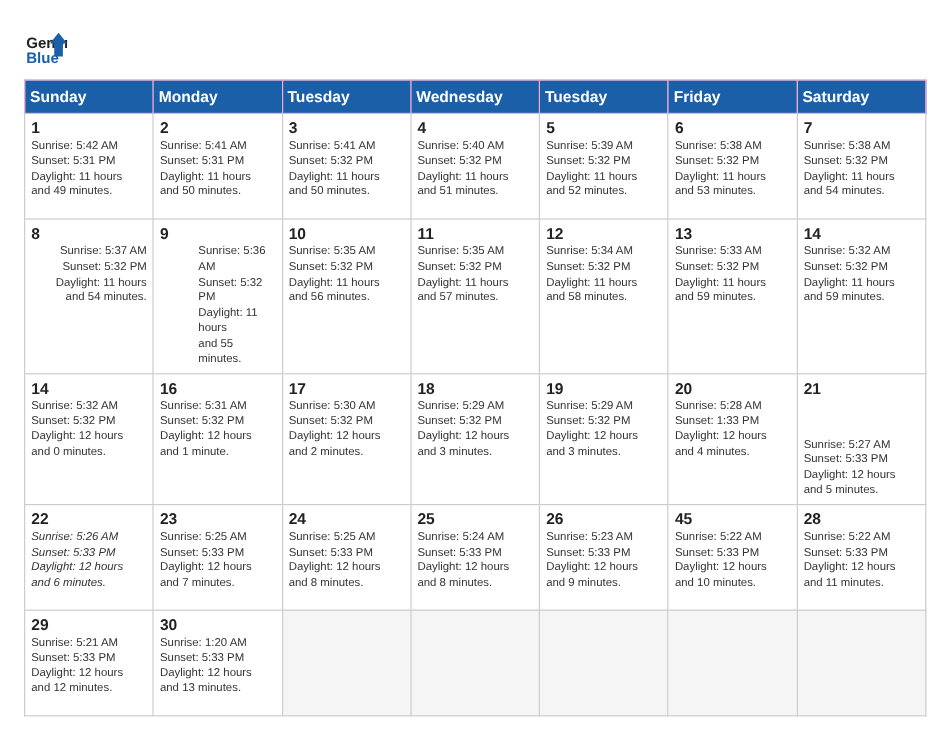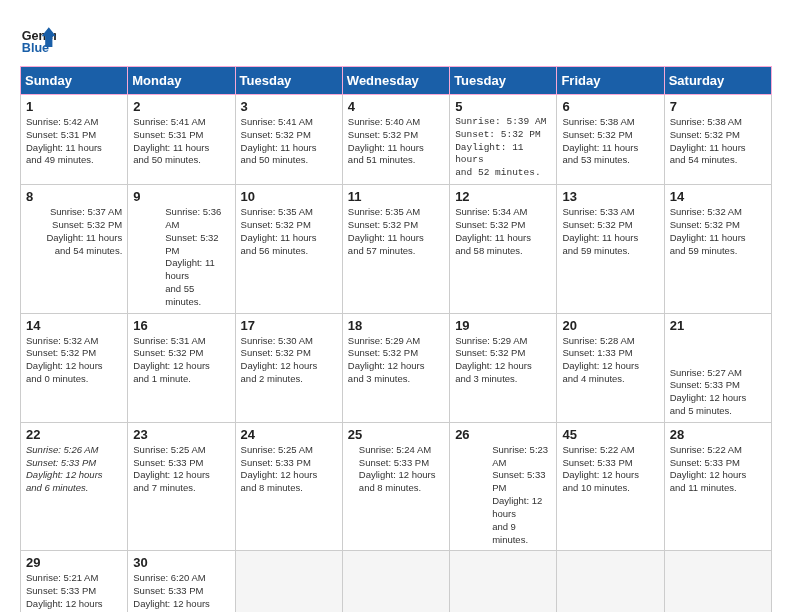--- a/index.html
+++ b/index.html
@@ -129,21 +129,21 @@
         </td>
         <td>
           <span class="day-num">4</span>
           <div class="day-info" style="white-space: pre-line;">Sunrise: 5:40 AM
 Sunset: 5:32 PM
 Daylight: 11 hours
 and 51 minutes.</div>
         </td>
         <td>
           <span class="day-num">5</span>
-          <div class="day-info" style="white-space: pre-line; font-family: Liberation Mono, monospace;">Sunrise: 5:39 AM
+          <div class="day-info" style="white-space: pre-line;">Sunrise: 5:39 AM
 Sunset: 5:32 PM
 Daylight: 11 hours
 and 52 minutes.</div>
         </td>
         <td>
           <span class="day-num">6</span>
           <div class="day-info" style="white-space: pre-line;">Sunrise: 5:38 AM
 Sunset: 5:32 PM
 Daylight: 11 hours
 and 53 minutes.</div>
@@ -275,28 +275,28 @@
         </td>
         <td>
           <span class="day-num">24</span>
           <div class="day-info" style="white-space: pre-line;">Sunrise: 5:25 AM
 Sunset: 5:33 PM
 Daylight: 12 hours
 and 8 minutes.</div>
         </td>
         <td>
           <span class="day-num">25</span>
-          <div class="day-info" style="white-space: pre-line; margin-left: 11px;">Sunrise: 5:24 AM
+          <div class="day-info" style="white-space: pre-line;">Sunrise: 5:24 AM
 Sunset: 5:33 PM
 Daylight: 12 hours
 and 8 minutes.</div>
         </td>
         <td>
           <span class="day-num">26</span>
-          <div class="day-info" style="white-space: pre-line; margin-left: 37px;">Sunrise: 5:23 AM
+          <div class="day-info" style="white-space: pre-line;">Sunrise: 5:23 AM
 Sunset: 5:33 PM
 Daylight: 12 hours
 and 9 minutes.</div>
         </td>
         <td>
           <span class="day-num">45</span>
           <div class="day-info" style="white-space: pre-line;">Sunrise: 5:22 AM
 Sunset: 5:33 PM
 Daylight: 12 hours
 and 10 minutes.</div>
@@ -312,21 +312,21 @@
       <tr>
         <td>
           <span class="day-num">29</span>
           <div class="day-info" style="white-space: pre-line;">Sunrise: 5:21 AM
 Sunset: 5:33 PM
 Daylight: 12 hours
 and 12 minutes.</div>
         </td>
         <td>
           <span class="day-num">30</span>
-          <div class="day-info" style="white-space: pre-line;">Sunrise: 6:20 AM
+          <div class="day-info" style="white-space: pre-line;">Sunrise: 1:20 AM
 Sunset: 5:33 PM
 Daylight: 12 hours
 and 13 minutes.</div>
         </td>
         <td class="empty"></td>
         <td class="empty"></td>
         <td class="empty"></td>
         <td class="empty"></td>
         <td class="empty"></td>
       </tr>

